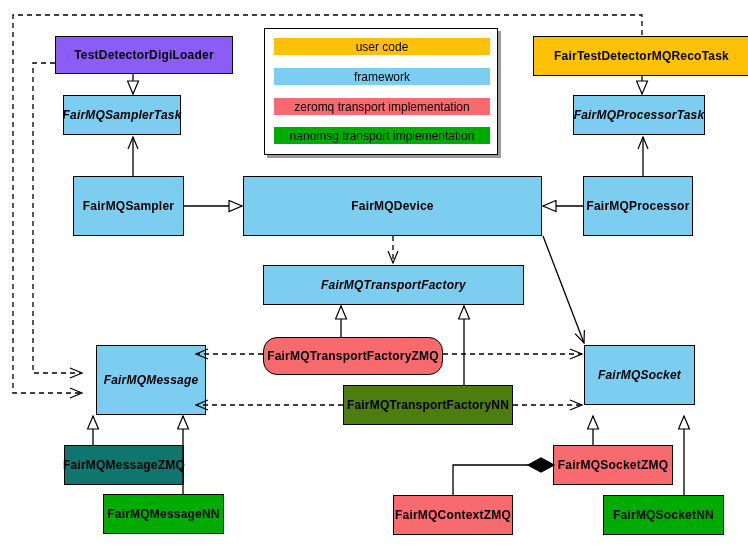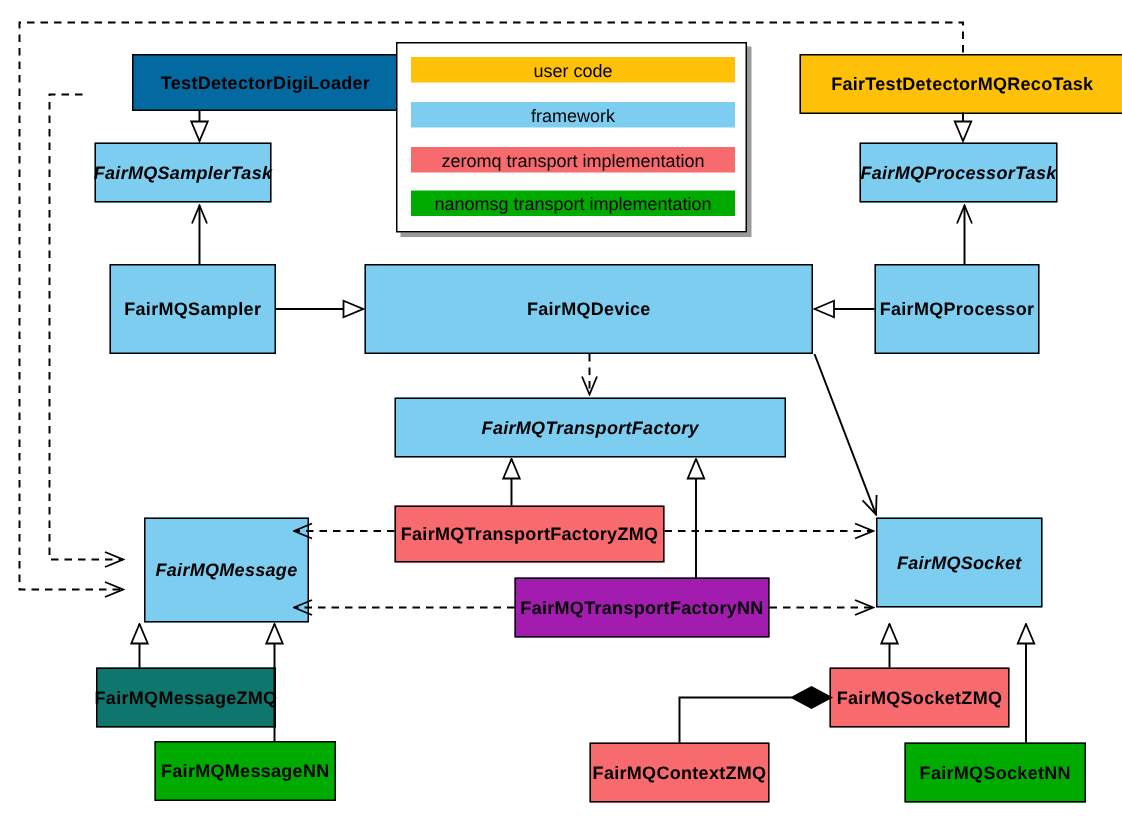--- a/index.html
+++ b/index.html
@@ -25,39 +25,39 @@
     display:flex;align-items:center;justify-content:center;
     font-size:12px;font-weight:normal;color:#000000;white-space:nowrap;
   }
   .lb0{top:9px;} .lb1{top:39px;} .lb2{top:69px;} .lb3{top:98px;}
 </style>
 </head>
 <body>
 
 <div class="canvas">
 
-  <div class="node" style="left: 55px; top: 36px; width: 178px; height: 38px; background: #0369a1; margin-left: 33px;">TestDetectorDigiLoader</div>
+  <div class="node" style="left: 55px; top: 36px; width: 178px; height: 38px; background: #8b5cf6;">TestDetectorDigiLoader</div>
 
   <div class="node" style="left: 533px; top: 36px; width: 217px; height: 40px; background: rgb(255, 193, 7);">FairTestDetectorMQRecoTask</div>
 
   <div class="node abstract" style="left: 63px; top: 95px; width: 118px; height: 40px; background: rgb(125, 205, 241);">FairMQSamplerTask</div>
 
   <div class="node abstract" style="left: 573px; top: 95px; width: 132px; height: 40px; background: rgb(125, 205, 241);">FairMQProcessorTask</div>
 
   <div class="node" style="left: 73px; top: 176px; width: 111px; height: 60px; background: rgb(125, 205, 241);">FairMQSampler</div>
 
   <div class="node" style="left: 243px; top: 176px; width: 299px; height: 60px; background: rgb(125, 205, 241);">FairMQDevice</div>
 
   <div class="node" style="left: 583px; top: 176px; width: 110px; height: 60px; background: rgb(125, 205, 241);">FairMQProcessor</div>
 
   <div class="node abstract" style="left: 263px; top: 265px; width: 261px; height: 40px; background: rgb(125, 205, 241);">FairMQTransportFactory</div>
 
-  <div class="node" style="left: 263px; top: 337px; width: 180px; height: 38px; background: rgb(247, 107, 110);">FairMQTransportFactoryZMQ</div>
+  <div class="node" style="left: 263px; top: 337px; width: 180px; height: 38px; background: rgb(247, 107, 110); border-radius: 14px;">FairMQTransportFactoryZMQ</div>
 
-  <div class="node" style="left: 343px; top: 385px; width: 170px; height: 40px; background: #a21caf;">FairMQTransportFactoryNN</div>
+  <div class="node" style="left: 343px; top: 385px; width: 170px; height: 40px; background: #4d7c0f;">FairMQTransportFactoryNN</div>
 
   <div class="node abstract" style="left: 84px; top: 345px; width: 110px; height: 70px; background: rgb(125, 205, 241); margin-left: 12px;">FairMQMessage</div>
 
   <div class="node abstract" style="left: 584px; top: 345px; width: 111px; height: 60px; background: rgb(125, 205, 241);">FairMQSocket</div>
 
   <div class="node" style="left: 33px; top: 445px; width: 120px; height: 40px; background: #0f766e; margin-left: 31px;">FairMQMessageZMQ</div>
 
   <div class="node" style="left: 103px; top: 494px; width: 121px; height: 40px; background: rgb(0, 171, 0);">FairMQMessageNN</div>
 
   <div class="node" style="left: 553px; top: 445px; width: 120px; height: 40px; background: rgb(247, 107, 110);">FairMQSocketZMQ</div>

